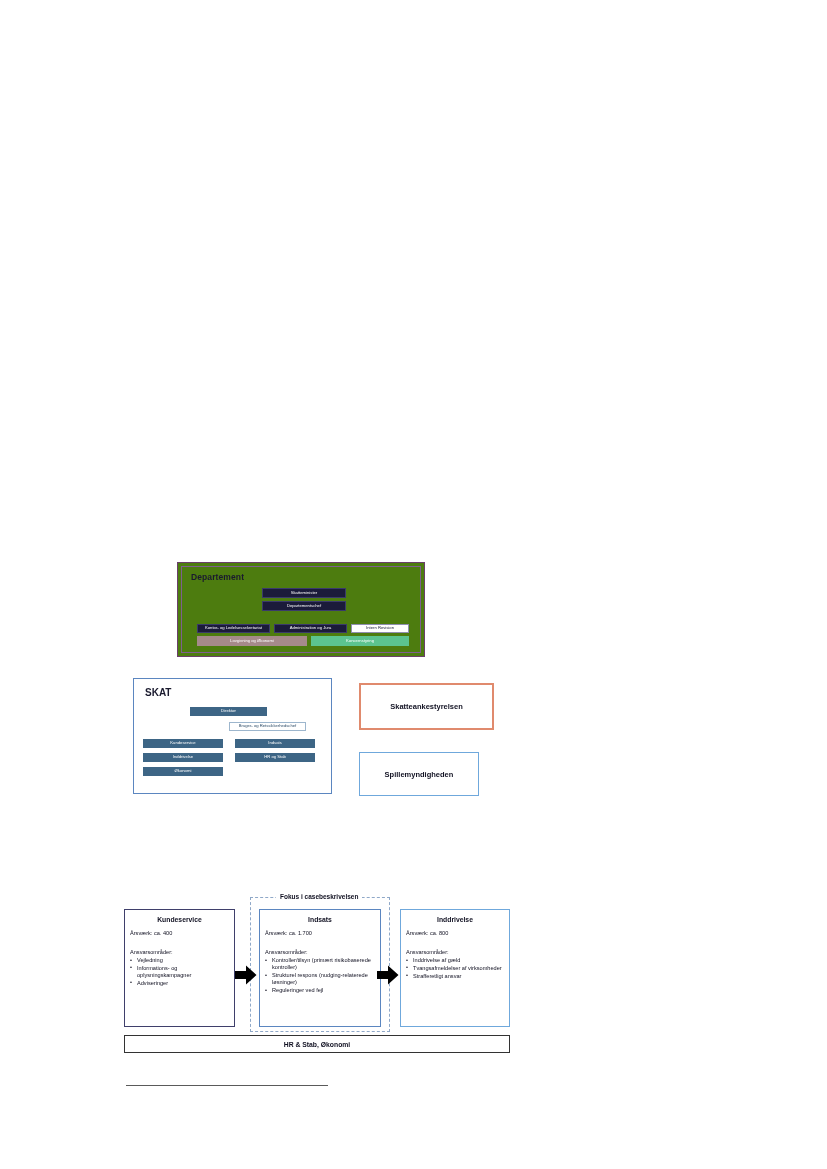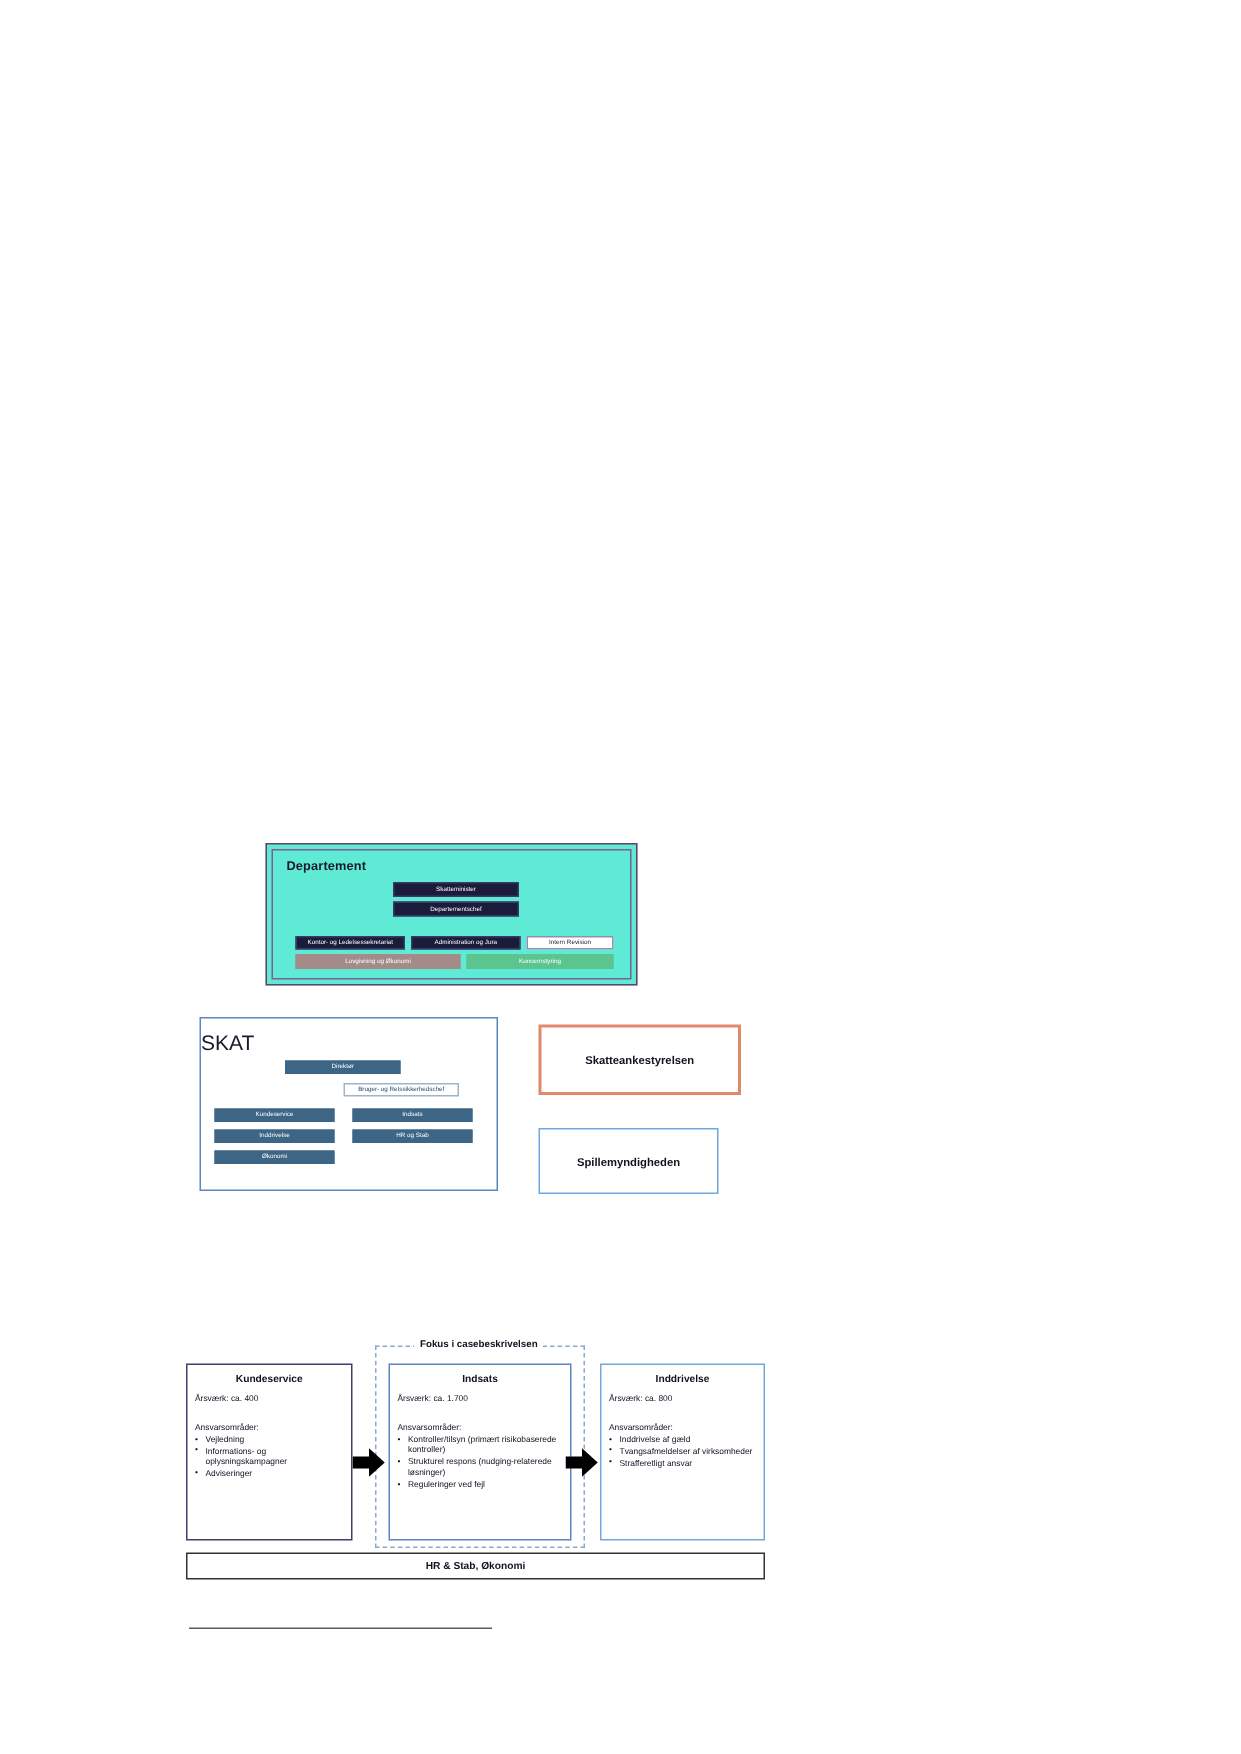--- a/index.html
+++ b/index.html
@@ -17,21 +17,21 @@
   }
 
   
   #fig-departement {
     position: absolute;
     left: 177px;
     top: 562px;
     width: 248px;
     height: 95px;
     border: 1.5px solid #6b3f6b;
-    background: #5eead4;
+    background: #4d7c0f;
     box-sizing: border-box;
   }
   #fig-departement .inner-frame {
     position: absolute;
     left: 3px; top: 3px; right: 3px; bottom: 3px;
     border: 1px solid #7f5f8f;
     box-sizing: border-box;
   }
   .dep-title {
     position: absolute;
@@ -88,24 +88,24 @@
     left: 133px;
     top: 678px;
     width: 199px;
     height: 116px;
     border: 1.2px solid #5b86c0;
     background: #ffffff;
     box-sizing: border-box;
   }
   .skat-title {
     position: absolute;
-    left: 0;
+    left: 11px;
     top: 8px;
-    font-size: 14px;
-    font-weight: normal;
+    font-size: 10px;
+    font-weight: bold;
     color: #1a1a2e;
   }
   .skat-box {
     position: absolute;
     box-sizing: border-box;
     display: flex;
     align-items: center;
     justify-content: center;
     font-size: 4.2px;
     line-height: 1.05;

